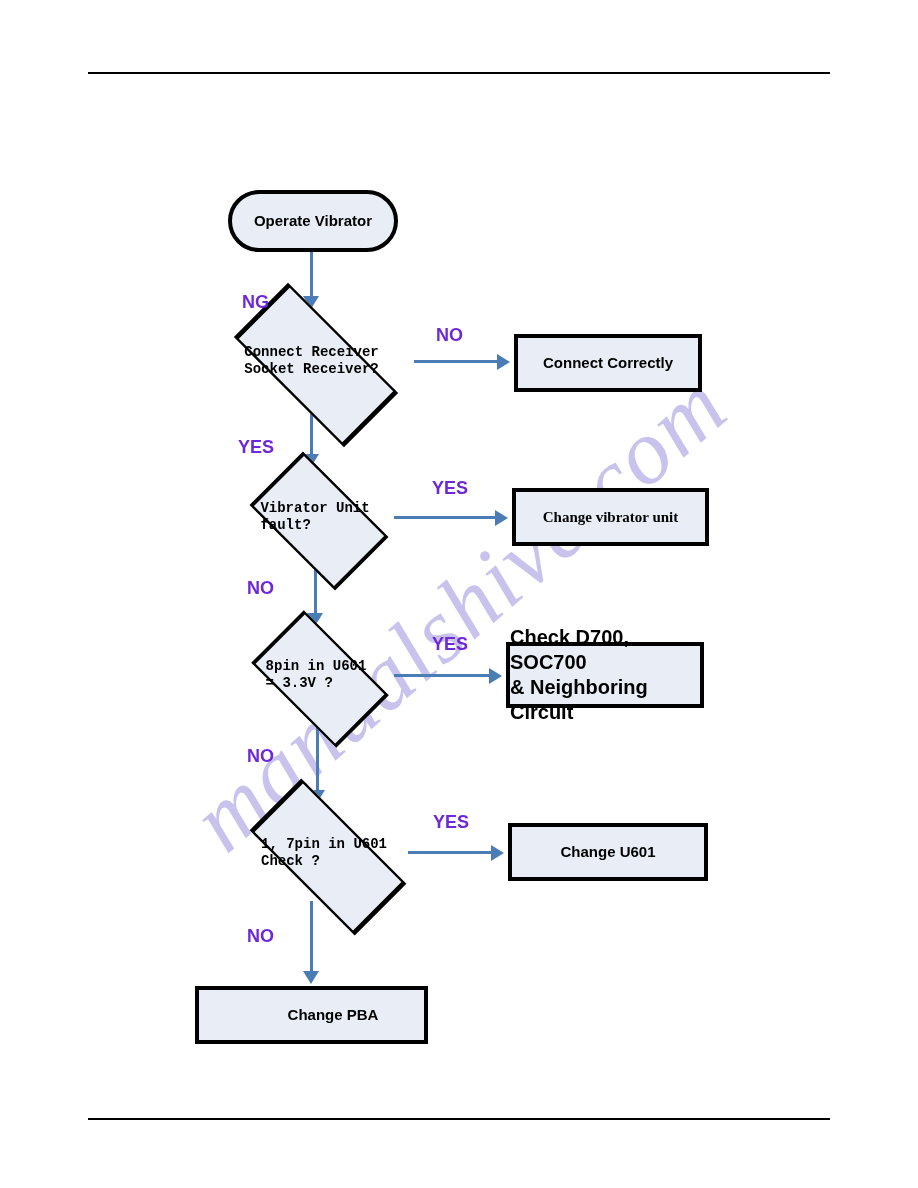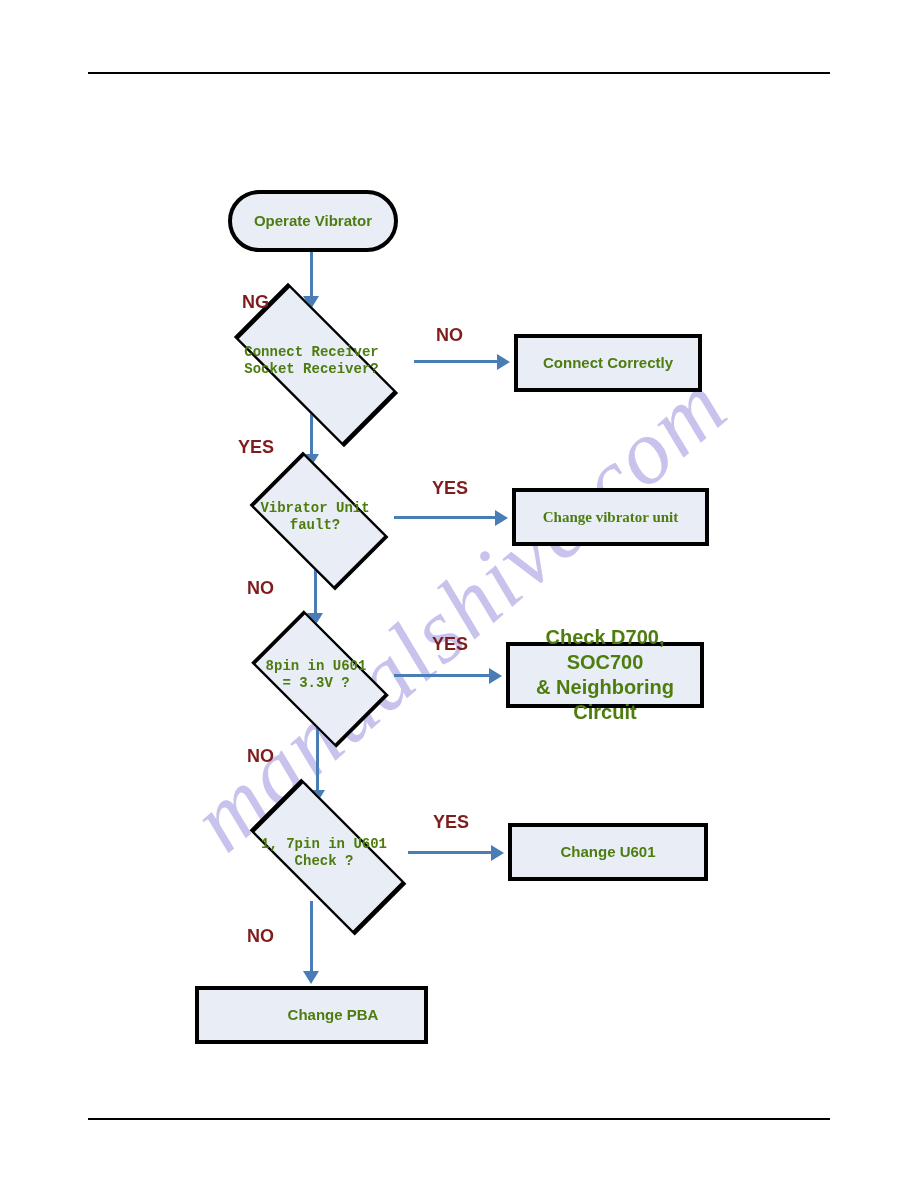--- a/index.html
+++ b/index.html
@@ -54,22 +54,22 @@
     z-index: 2;
   }
 
   
   .node {
     position: absolute;
     box-sizing: border-box;
     display: flex;
     align-items: center;
     justify-content: center;
-    text-align: center;
-    color: #4d7c0f;
+    text-align: left;
+    color: #000000;
     font-weight: bold;
     line-height: 1.25;
     z-index: 3;
   }
 
   .terminator {
     background: #e9edf5;
     border: 4px solid #000000;
     border-radius: 34px;
     font-size: 15px;
@@ -132,21 +132,21 @@
     border-bottom: 8px solid transparent;
     border-left: 13px solid #4a7cb5;
     z-index: 2;
   }
 
   
   .edge-label {
     position: absolute;
     font-size: 18px;
     font-weight: bold;
-    color: #7f1d1d;
+    color: #6d28d9;
     z-index: 4;
     white-space: nowrap;
   }
 </style>
 </head>
 <body>
 
 <div id="page">
 
   <div class="rule" id="rule-top"></div>

